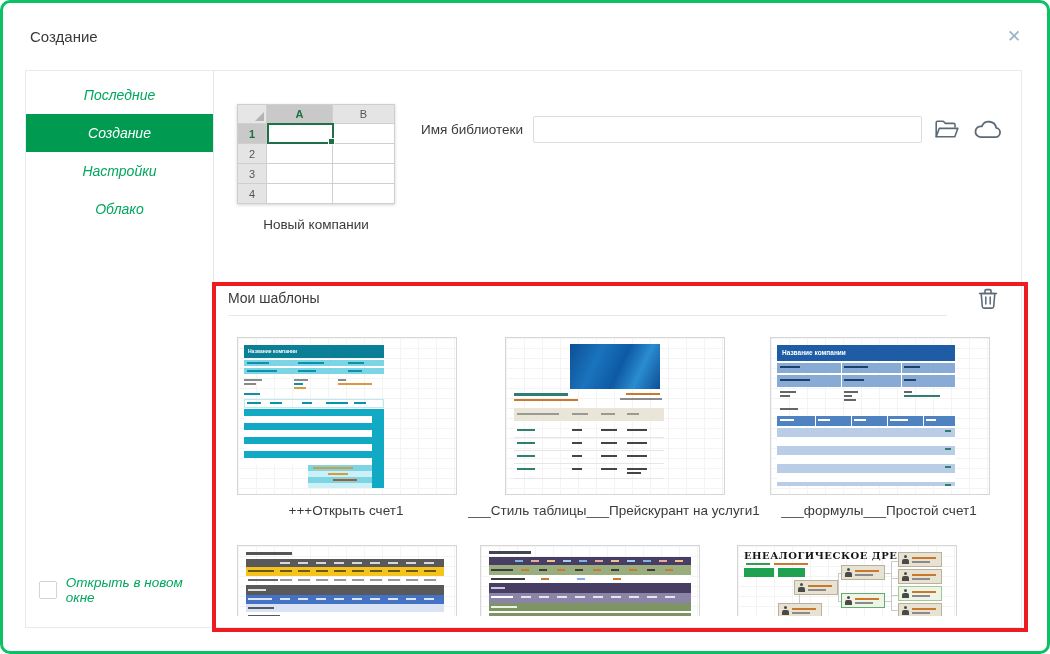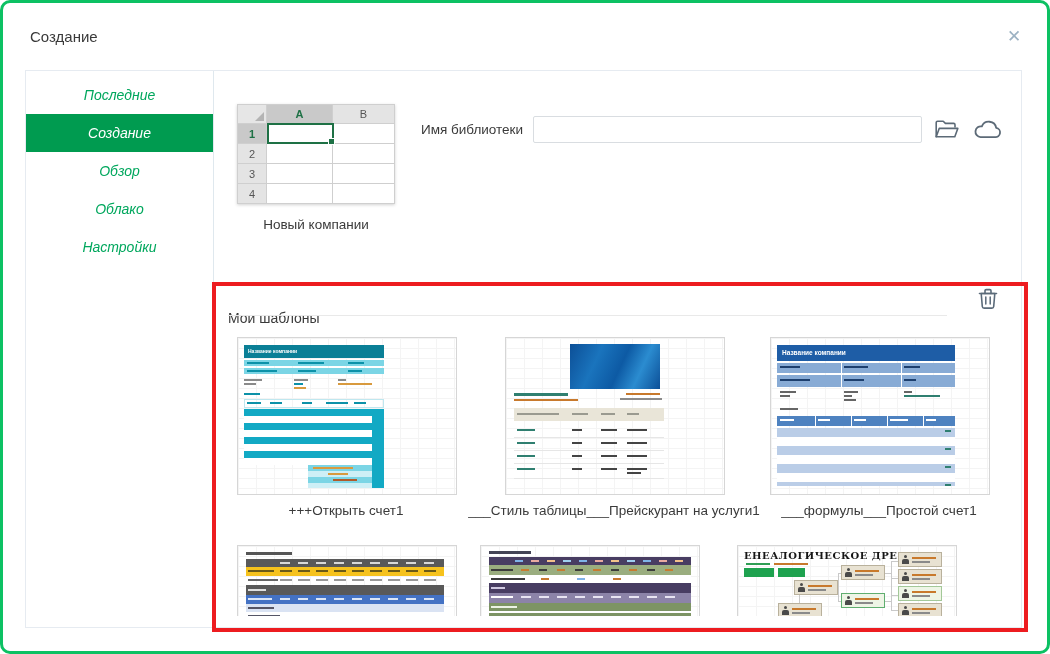--- a/index.html
+++ b/index.html
@@ -38,21 +38,21 @@
   .sel-a1{position:absolute;left:267px;top:123px;width:67px;height:21px;border:2px solid #1e7145;box-sizing:border-box;z-index:5;}
   .sel-a1:after{content:"";position:absolute;right:-3px;bottom:-3px;width:5px;height:5px;background:#1e7145;border:1px solid #fff;}
   .newdoc-label{position:absolute;left:237px;top:217px;width:158px;text-align:center;font-size:13.5px;color:#3a3a3a;}
   
   .lib-label{position:absolute;left:421px;top:122px;font-size:13.5px;color:#3a3a3a;}
   .lib-input{position:absolute;left:533px;top:116px;width:389px;height:27px;box-sizing:border-box;
     border:1px solid #d9dde1;border-radius:2px;font-size:13px;padding:0 8px;outline:none;color:#333;}
   
   .highlight-rect{position:absolute;left:212px;top:282px;width:816px;height:350px;border:4px solid #ed1c20;
     box-sizing:border-box;z-index:40;pointer-events:none;}
-  .sec-title{position:absolute;left:228px;top:290px;font-size:14px;color:#3a3a3a;margin-top:20px;}
+  .sec-title{position:absolute;left:228px;top:290px;font-size:14px;color:#3a3a3a;}
   .sec-divider{position:absolute;left:228px;top:315px;width:719px;height:1px;background:#e9e9e9;}
   .card{position:absolute;width:218px;height:156px;background:#fff;border:1px solid #d6d6d6;overflow:hidden;cursor:pointer;
     background-image:linear-gradient(#f4f4f4 1px,transparent 1px),linear-gradient(90deg,#f4f4f4 1px,transparent 1px);
     background-size:18px 10px;}
   .card .art{position:absolute;inset:0;}
   .tname{position:absolute;top:503px;height:20px;font-size:13.5px;color:#3a3a3a;text-align:center;}
   .row2-clip{position:absolute;left:213px;top:545px;width:812px;height:71px;overflow:hidden;}
   .t1-hdr{position:absolute;left:6px;top:7px;width:140px;height:13px;background:#0a7f96;color:#fff;
     font-size:5px;font-weight:bold;line-height:13px;padding-left:4px;box-sizing:border-box;white-space:nowrap;overflow:hidden;}
   .t3-hdr{position:absolute;left:6px;top:7px;width:178px;height:16px;background:#1e5da6;color:#fff;
@@ -70,23 +70,26 @@
 </head>
 <body>
 
 <div class="win-title">Создание</div>
 <div class="close-btn">✕</div>
 
 <div class="panel">
   <div class="sidebar">
     <div class="sb-item">Последние</div>
     <div class="sb-item selected">Создание</div>
-    <div class="sb-item">Обзор</div>
+    <div class="sb-item">Настройки</div>
     <div class="sb-item">Облако</div>
-    <div class="sb-item">Настройки</div>
+    <div class="chk-row">
+      <span class="chk-box"></span>
+      <span class="chk-label">Открыть в новом окне</span>
+    </div>
   </div>
 </div>
 
 <div class="sheet">
   <div class="corner"></div>
   <div class="hd hd-sel top">A</div>
   <div class="hd top">B</div>
   <div class="hd hd-sel lft">1</div>
   <div></div>
     <div></div>

